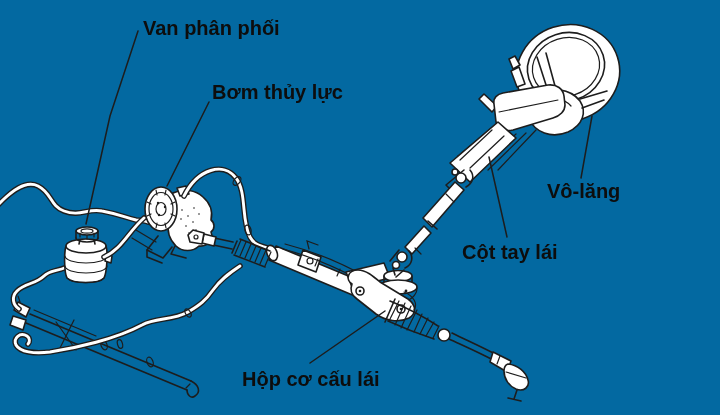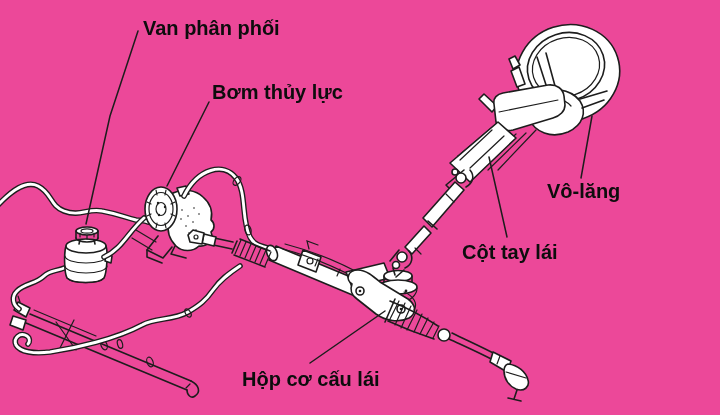--- a/index.html
+++ b/index.html
@@ -1,20 +1,20 @@
 <!DOCTYPE html>
 <html><head>
 <meta charset="utf-8">
 <style>
   html, body { margin: 0; padding: 0; background: #ffffff; }
   #stage {
     position: relative;
     width: 720px;
     height: 415px;
-    background: #ec4899;
+    background: #0369a1;
     overflow: hidden;
     font-family: "Liberation Sans", "DejaVu Sans", sans-serif;
   }
   svg { display: block; }
   .ln   { fill: none; stroke: #1d1d1d; stroke-width: 1.6; stroke-linecap: round; stroke-linejoin: round; }
   .lnw  { fill: #ffffff; stroke: #1d1d1d; stroke-width: 1.6; stroke-linejoin: round; }
   .thin { fill: none; stroke: #1d1d1d; stroke-width: 1.2; stroke-linecap: round; }
   .hose-out  { fill: none; stroke: #1d1d1d; stroke-width: 5.6; stroke-linecap: round; }
   .hose-core { fill: none; stroke: #ffffff; stroke-width: 2.9; stroke-linecap: round; }
   .dot  { fill: #1d1d1d; stroke: none; }

